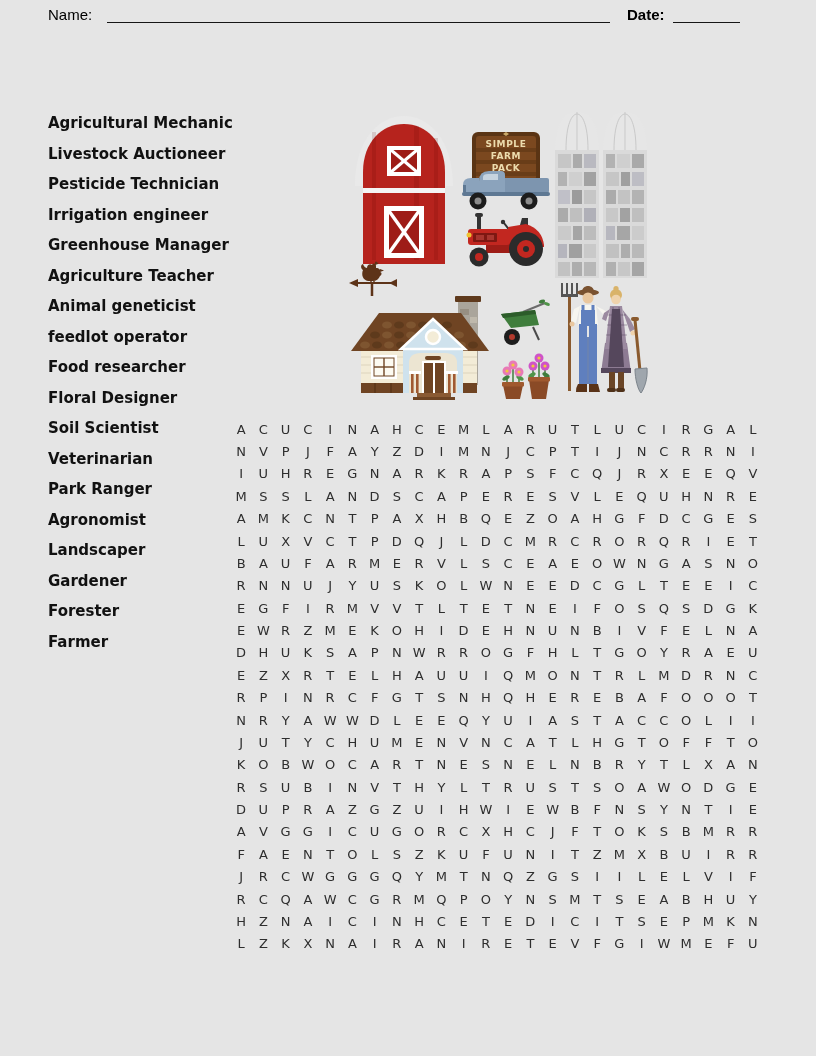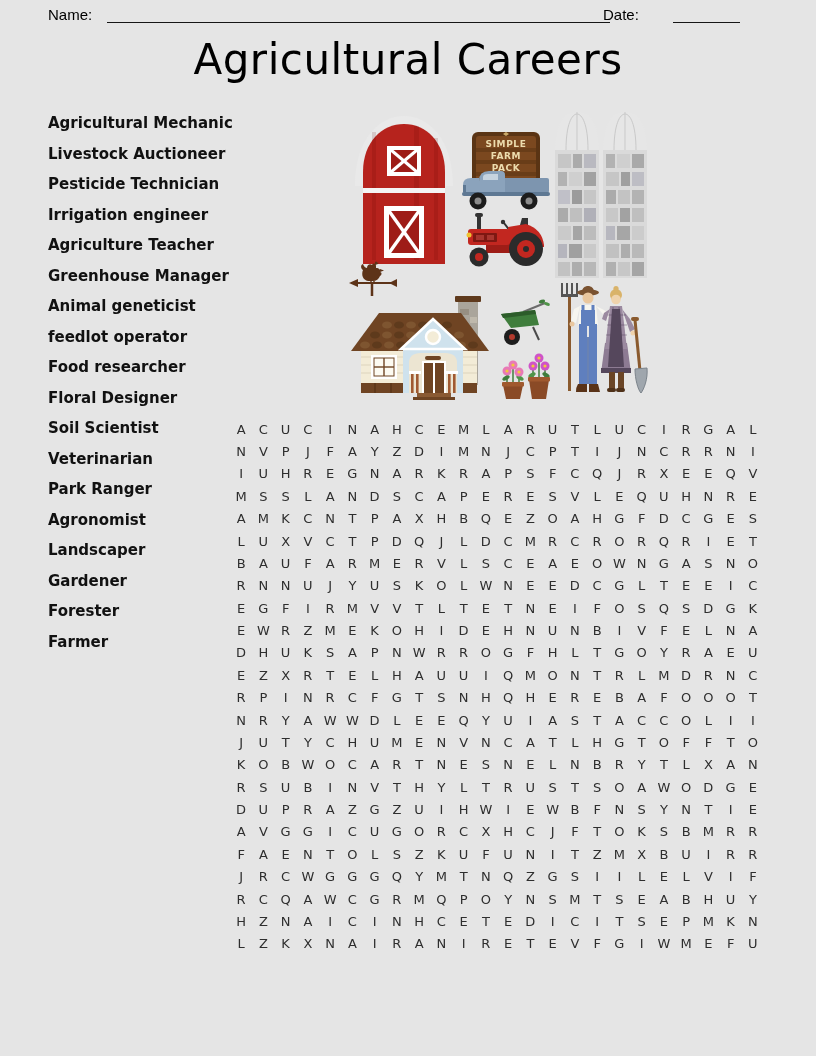--- a/index.html
+++ b/index.html
@@ -7,21 +7,21 @@
     position:relative; width:816px; height:1056px; background:#e5e5e5;
     font-family:"DejaVu Sans", sans-serif; overflow:hidden;
   }
   .hdr-label {
     position:absolute; font-family:"Liberation Sans", sans-serif;
     font-size:15px; color:#000; top:6px;
   }
   .hdr-line { position:absolute; top:6px; height:16px; border-bottom:1.6px solid #161616; }
   .name-label { left:48px; }
   .name-line  { left:107px; width:503px; }
-  .date-label { left:603px; }
+  .date-label { left:627px;font-weight:bold; }
   .date-line  { left:673px; width:67px; }
   .title {
     position:absolute; top:35px; left:0; width:100%; text-align:center;
     font-size:42px; color:#000; font-weight:400; letter-spacing:0.5px;
   }
   .word-list { position:absolute; left:48px; top:108px;font-weight:bold; }
   .word-item {
     height:30.5px; line-height:30.5px; font-size:15px; color:#111; white-space:nowrap;
   }
   .word-grid {
@@ -48,29 +48,28 @@
 </head>
 <body>
 
 <div class="page">
 
   <span class="hdr-label name-label">Name:</span>
   <span class="hdr-line name-line"></span>
   <span class="hdr-label date-label">Date:</span>
   <span class="hdr-line date-line"></span>
 
-  <div class="title">Agricultural Careers</div>
 
   <div class="word-list">
       <div class="word-item">Agricultural Mechanic</div>
       <div class="word-item">Livestock Auctioneer</div>
       <div class="word-item">Pesticide Technician</div>
       <div class="word-item">Irrigation engineer</div>
+      <div class="word-item">Greenhouse Manager</div>
       <div class="word-item">Agriculture Teacher</div>
-      <div class="word-item">Greenhouse Manager</div>
       <div class="word-item">Animal geneticist</div>
       <div class="word-item">feedlot operator</div>
       <div class="word-item">Food researcher</div>
       <div class="word-item">Floral Designer</div>
       <div class="word-item">Soil Scientist</div>
       <div class="word-item">Veterinarian</div>
       <div class="word-item">Park Ranger</div>
       <div class="word-item">Agronomist</div>
       <div class="word-item">Landscaper</div>
       <div class="word-item">Gardener</div>

